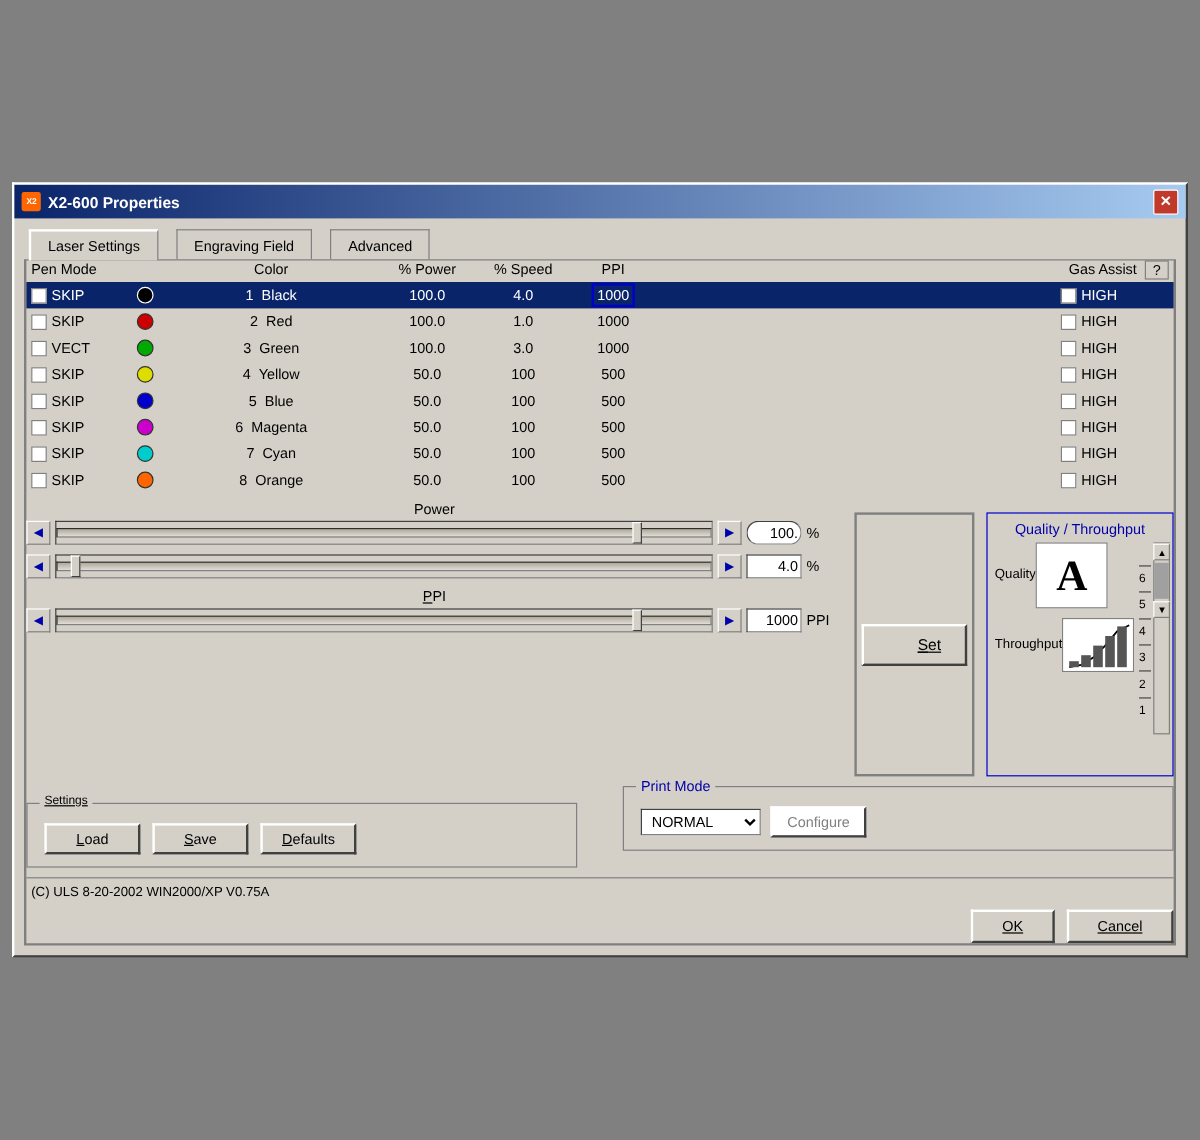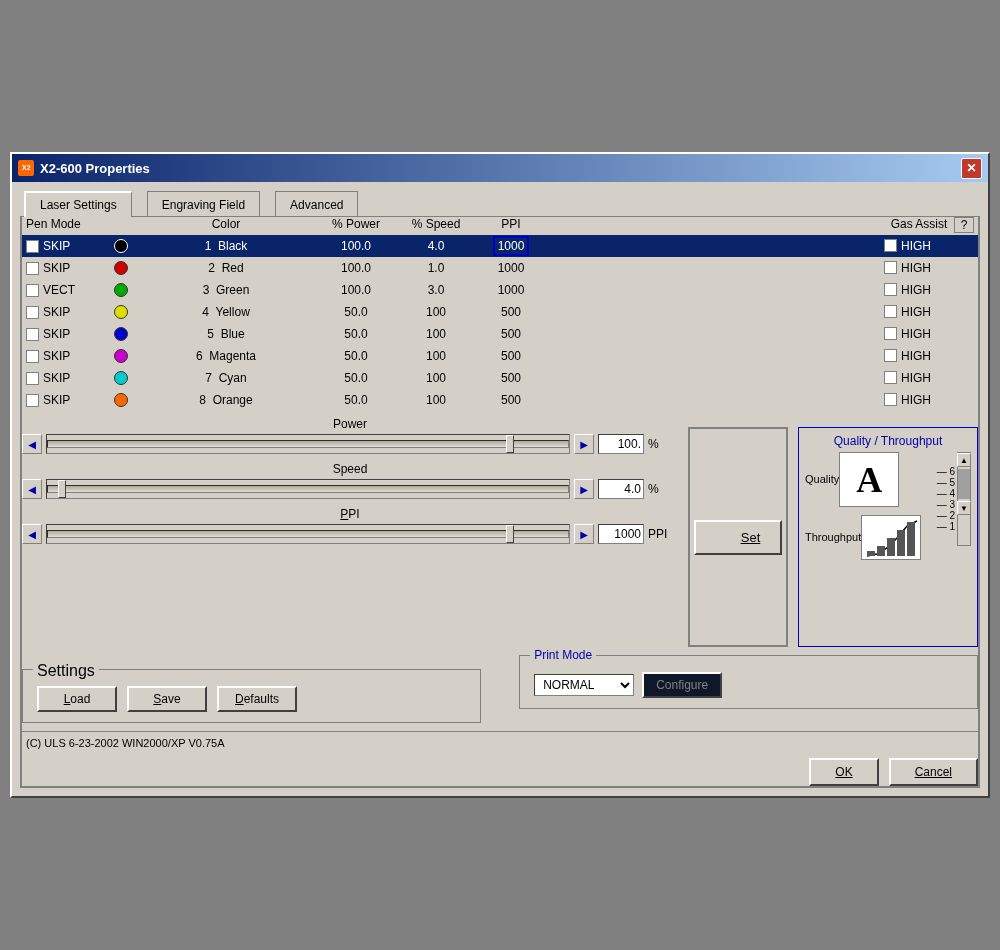--- a/index.html
+++ b/index.html
@@ -141,21 +141,21 @@
     .pen-num { text-align: center; }
     .pen-val { text-align: center; }
     .gas-checkbox {
       width: 13px;
       height: 13px;
       border: 1px solid #808080;
       background: white;
       display: inline-block;
       margin-right: 2px;
     }
-    .gas-cell { display: flex; align-items: flex-start; gap: 2px; }
+    .gas-cell { display: flex; align-items: flex-end; gap: 2px; }
 
     
     .ppi-box {
       border: 2px solid #0000cc;
       padding: 1px 3px;
       font-size: 12px;
       display: inline-block;
     }
     .slider-group {
       margin-bottom: 8px;
@@ -245,21 +245,21 @@
       border: 2px solid #fff;
       border-right-color: #404040;
       border-bottom-color: #404040;
       cursor: pointer;
       font-size: 13px;
     }
     .set-btn span { text-decoration: underline; margin-left: 25px; }
 
     
     .quality-panel {
-      width: 180px;
+      width: 156px;
       border: 1px solid #0000cc;
       margin-top: 10px;
       padding: 6px;
       background: #d4d0c8;
       position: relative;
     }
     .quality-title {
       color: #0000aa;
       font-size: 12px;
       margin-bottom: 4px;
@@ -321,21 +321,22 @@
       position: relative;
       margin-top: 14px;
       width: 48%;
     }
     .settings-legend {
       position: absolute;
       top: -8px;
       left: 10px;
       background: #d4d0c8;
       padding: 0 4px;
-      font-size: 16px;
+      font-size: 10px;
+      text-decoration: underline;
     }
     .settings-btns {
       display: flex;
       gap: 10px;
       margin-top: 6px;
     }
     .win-btn {
       padding: 4px 16px;
       background: #d4d0c8;
       border: 2px solid #fff;
@@ -372,21 +373,21 @@
       padding: 2px 4px;
       font-size: 12px;
       background: white;
       border: 1px solid #808080;
       border-top-color: #404040;
       border-left-color: #404040;
       width: 100px;
     }
     .configure-btn {
       padding: 4px 12px;
-      background: #0f172a;
+      background: #ffffff;
       border: 2px solid #fff;
       border-right-color: #404040;
       border-bottom-color: #404040;
       cursor: pointer;
       font-size: 12px;
       color: #808080;
     }
     .status-bar {
       font-size: 11px;
       color: #000;
@@ -643,29 +644,26 @@
                 <span>Power</span>
               </div>
               <div class="slider-row">
                 <div class="slider-btn">◀</div>
                 <div class="slider-track">
                   <div class="slider-track-inner">
                     <div class="slider-thumb" style="left:88%;"></div>
                   </div>
                 </div>
                 <div class="slider-btn">▶</div>
-                <input class="slider-input-box" value="100." style="width: 46px;">
+                <input class="slider-input-box" value="100." style="width: 46px; border-radius: 10px;">
                 <span class="slider-unit">%</span>
               </div>
             </div>
 
             <div class="slider-group">
-              <div class="slider-label">
-                <span>Speed</span>
-              </div>
               <div class="slider-row">
                 <div class="slider-btn">◀</div>
                 <div class="slider-track">
                   <div class="slider-track-inner">
                     <div class="slider-thumb" style="left:2%;"></div>
                   </div>
                 </div>
                 <div class="slider-btn">▶</div>
                 <input class="slider-input-box" value="4.0" style="width: 46px;">
                 <span class="slider-unit">%</span>
@@ -765,21 +763,21 @@
             <select class="print-select">
               <option>NORMAL</option>
               <option>3D</option>
             </select>
             <button class="configure-btn">Configure</button>
           </div>
         </div>
       </div>
 
       <div style="margin-top:8px; border-top:1px solid #808080; padding-top:4px;">
-        <span class="status-bar">(C) ULS 6-23-2002 WIN2000/XP V0.75A</span>
+        <span class="status-bar">(C) ULS 8-20-2002 WIN2000/XP V0.75A</span>
       </div>
 
       <div style="display:flex; justify-content:flex-end; gap:10px; margin-top:8px;text-decoration:underline;">
         <button class="ok-btn">OK</button>
         <button class="cancel-btn">Cancel</button>
       </div>
 
     </div>
   </div>
 </div>

